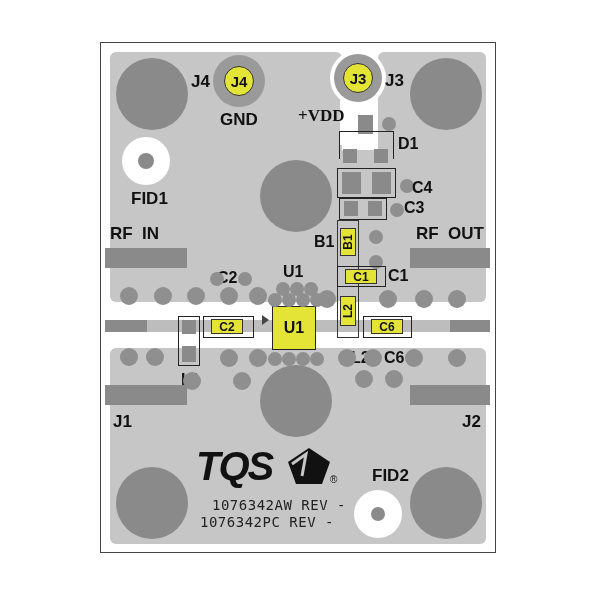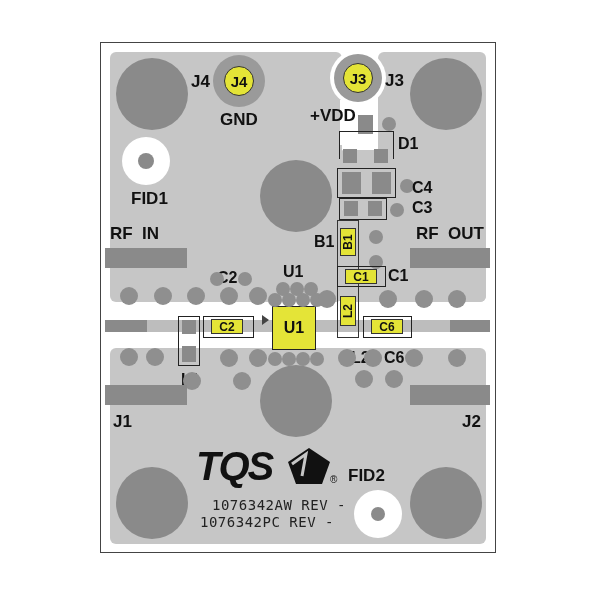--- a/index.html
+++ b/index.html
@@ -50,42 +50,42 @@
     <span>J4</span>
   </div>
 <div class="label" style="left:191px;top:73px;">J4</div>
 <div class="label" style="left:220px;top:111px;">GND</div>
 
 <div class="hole" style="left:334px;top:54px;width:48px;height:48px;background:#9a9a9a;"></div>
 <div class="part" style="left:343px;top:63px;width:30px;height:30px;border-radius:50%;font-size:15px;">
     <span>J3</span>
   </div>
 <div class="label" style="left:385px;top:72px;">J3</div>
-<div class="label" style="left:310px;top:107px;">+VDD</div>
+<div class="label" style="left:298px;top:107px;font-family:Liberation Serif, serif;">+VDD</div>
 
 <div class="ring" style="left:122px;top:137px;width:48px;height:48px;"></div>
 <div class="hole" style="left:138px;top:153px;width:16px;height:16px;"></div>
 <div class="label" style="left:131px;top:190px;">FID1</div>
 
 <div class="pad" style="left:358px;top:115px;width:15px;height:19px;"></div>
 <div class="via sm" style="left:382px;top:117px;"></div>
 <div class="silk" style="left:339px;top:131px;width:55px;height:28px;border-bottom:none;"></div>
 <div class="label sm" style="left:398px;top:136px;">D1</div>
 <div class="pad" style="left:343px;top:149px;width:14px;height:14px;"></div>
 <div class="pad" style="left:374px;top:149px;width:14px;height:14px;"></div>
 <div class="silk" style="left:337px;top:168px;width:59px;height:30px;"></div>
 <div class="pad" style="left:342px;top:172px;width:19px;height:22px;"></div>
 <div class="pad" style="left:372px;top:172px;width:19px;height:22px;"></div>
 <div class="via sm" style="left:400px;top:179px;"></div>
 <div class="label sm" style="left:412px;top:180px;">C4</div>
 <div class="silk" style="left:339px;top:198px;width:48px;height:22px;"></div>
 <div class="pad" style="left:344px;top:201px;width:14px;height:15px;"></div>
 <div class="pad" style="left:368px;top:201px;width:14px;height:15px;"></div>
 <div class="via sm" style="left:390px;top:203px;"></div>
-<div class="label sm" style="left:404px;top:200px;margin-left:8px;">C3</div>
+<div class="label sm" style="left:404px;top:200px;">C3</div>
 
 <div class="label" style="left:110px;top:225px;white-space:pre;text-align:right;">RF  IN</div>
 <div class="pad" style="left:105px;top:248px;width:82px;height:20px;"></div>
 <div class="label" style="left:416px;top:225px;white-space:pre;">RF  OUT</div>
 <div class="pad" style="left:410px;top:248px;width:80px;height:20px;"></div>
 
 <div class="silk" style="left:337px;top:220px;width:22px;height:118px;border-color:#333;"></div>
 <div class="part v" style="left:340px;top:228px;width:16px;height:28px;">
     <span>B1</span>
   </div>
@@ -168,18 +168,18 @@
 
 <div style="position:absolute;left:196px;top:446px;font-family:'Liberation Sans',sans-serif;font-weight:bold;font-style:italic;font-size:40px;color:#111;letter-spacing:-2px;line-height:1;">
   <span>TQS</span>
 </div>
 <svg style="position:absolute;left:286px;top:446px;" width="46" height="40" viewBox="0 0 46 40">
   <polygon points="23,2 44,16 36,38 10,38 2,16" fill="#111"></polygon>
   <polyline points="6,18 20,8 16,30" fill="none" stroke="#c6c6c6" stroke-width="3"></polyline>
 </svg>
 <span style="position:absolute;left:330px;top:474px;font-size:10px;color:#111;">®</span>
 
-<div class="label" style="left:348px;top:467px;">FID2</div>
+<div class="label" style="left:372px;top:467px;">FID2</div>
 <div class="ring" style="left:354px;top:490px;width:48px;height:48px;"></div>
 <div class="hole" style="left:371px;top:507px;width:14px;height:14px;"></div>
 
 <div class="mono" style="left:212px;top:497px;">1076342AW REV -</div>
 <div class="mono" style="left:200px;top:514px;">1076342PC REV -</div>
 
 </body></html>

